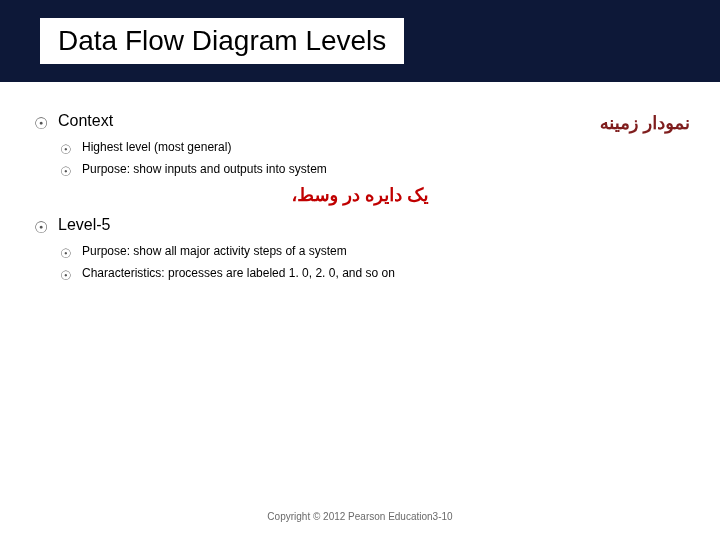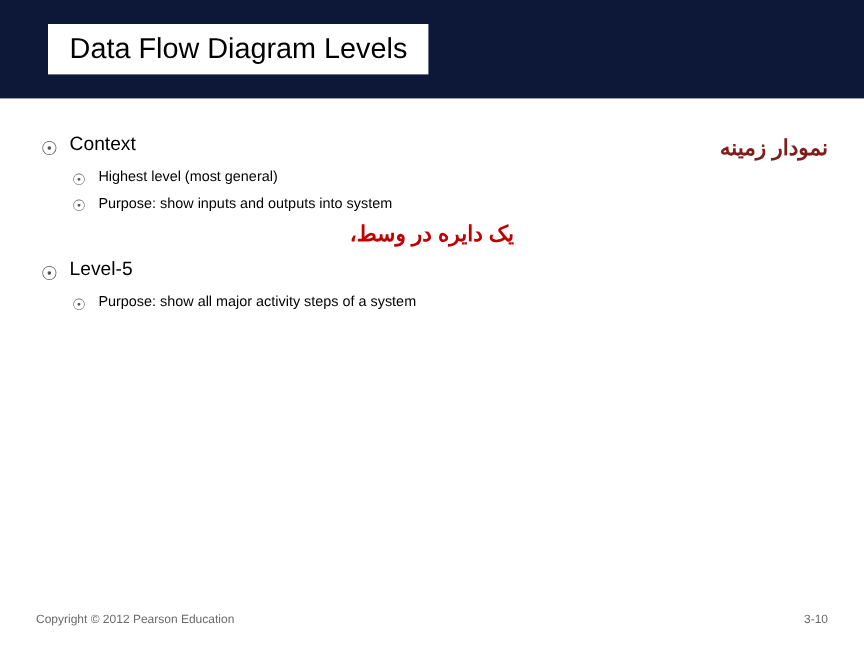--- a/index.html
+++ b/index.html
@@ -15,21 +15,21 @@
     width: 100%;
     height: 82px;
     background: #0d1838;
     display: flex;
     align-items: center;
     padding-left: 40px;
   }
   .header-bar h1 {
     background: #ffffff;
     color: #000;
-    font-size: 24px;
+    font-size: 28px;
     font-weight: normal;
     padding: 8px 18px 8px 18px;
     line-height: 1.1;
   }
   .content {
     padding: 20px 30px 0 30px;
     color: #000;
   }
   .bullet {
     position: relative;
@@ -74,21 +74,21 @@
     margin: 6px 0 6px 0;
     direction: rtl;
   }
   .footer {
     position: absolute;
     bottom: 18px;
     left: 0;
     width: 100%;
     padding: 0 30px;
     display: flex;
-    justify-content: space-between;
+    justify-content: center;
     font-size: 10px;
     color: #6a6a6a;
   }
 </style>
 </head>
 <body>
 
 <div class="header-bar">
   <h1>Data Flow Diagram Levels</h1>
 </div>
@@ -97,19 +97,20 @@
 
 <div class="content">
 
   <div class="bullet level1">Context</div>
   <div class="bullet level2">Highest level (most general)</div>
   <div class="bullet level2">Purpose: show inputs and outputs into system</div>
   <div class="annotation-center">یک دایره در وسط،</div>
 
   <div class="bullet level1">Level-5</div>
   <div class="bullet level2">Purpose: show all major activity steps of a system</div>
+  <div class="bullet level2">Characteristics: processes are labeled 1. 0, 2. 0, and so on</div>
 
 </div>
 
 <div class="footer">
   <span>Copyright © 2012 Pearson Education</span>
   <span>3-10</span>
 </div>
 
 </body></html>

